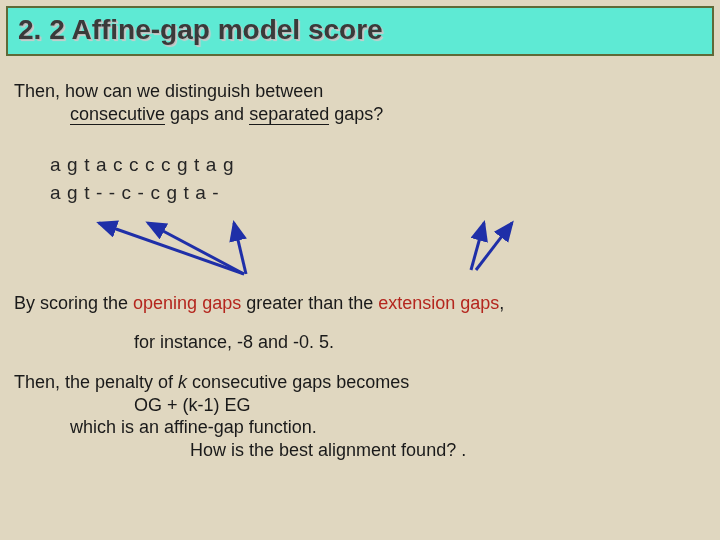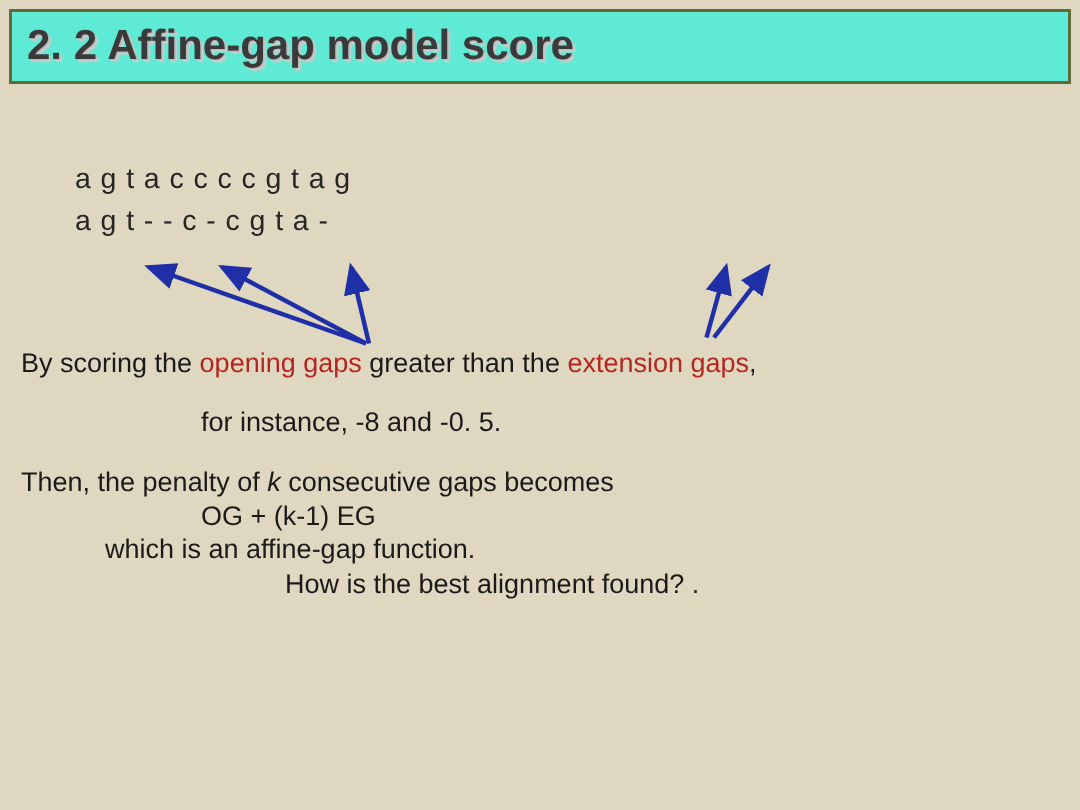--- a/index.html
+++ b/index.html
@@ -54,21 +54,21 @@
     position: relative;
     height: 56px;
     margin-top: -2px;
   }
   .arrows svg {
     position: absolute;
     top: 0;
     left: 0;
   }
   .scoring {
-    margin-top: 0;
+    margin-top: 16px;
   }
   .red {
     color: #b4261e;
   }
   .instance {
     margin: 16px 0 18px 0;
     padding-left: 120px;
   }
   .penalty .l1 {}
   .penalty .l2 { padding-left: 120px; }
@@ -79,20 +79,26 @@
 </style>
 </head>
 <body>
 
 <div class="title-box">
   <div class="title-text">2. 2 Affine-gap model score</div>
 </div>
 
 <div class="body">
 
+  <div class="intro">
+    <div>Then, how can we distinguish between</div>
+    <div class="l2">
+      <span class="ul">consecutive</span><span> gaps and </span><span class="ul">separated</span><span> gaps?</span>
+    </div>
+  </div>
 
   <div class="alignments">
     <div class="align-block"><span>agtaccccgtag</span>
 <span>agt--c-cgta-</span></div>
   </div>
 
   <div class="arrows">
     <svg width="700" height="60">
       <defs>
         <marker id="arrowhead" markerWidth="8" markerHeight="8" refX="6" refY="3" orient="auto">

